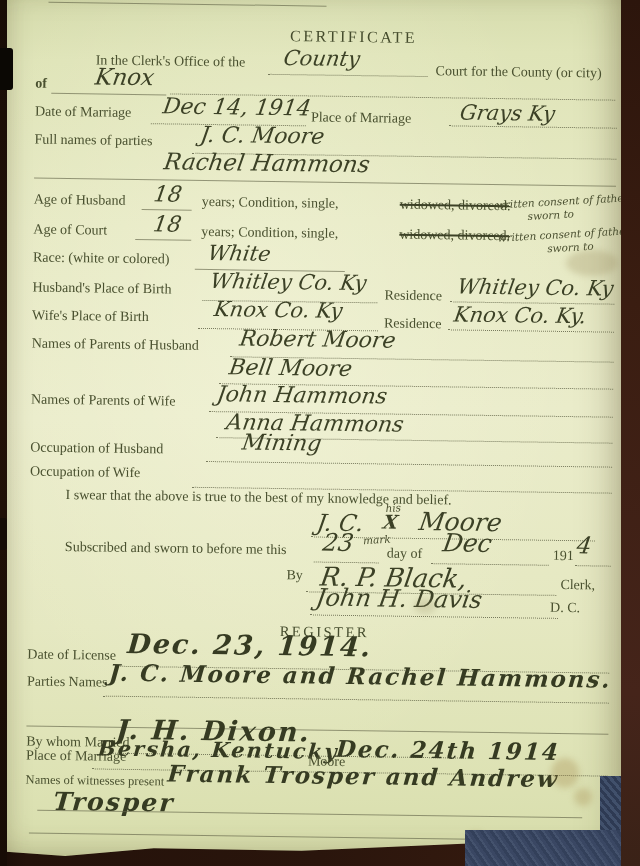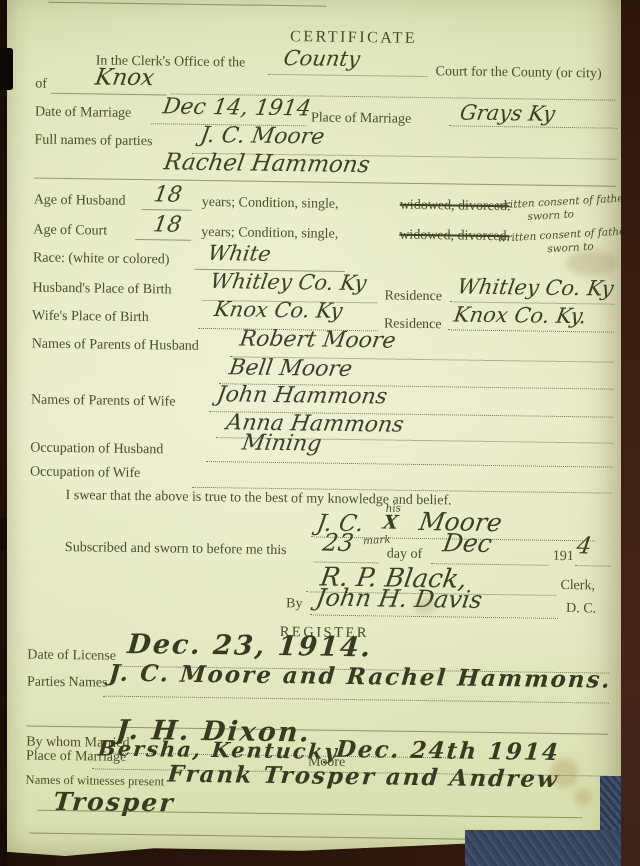--- a/index.html
+++ b/index.html
@@ -46,21 +46,21 @@
 
       <div class="rule" style="left:42px;top:2px;width:278px;"></div>
 
       <div class="t heading" style="left:284px;top:24px;">CERTIFICATE</div>
 
       <div class="t label" style="left:90px;top:52px;">In the Clerk's Office of the</div>
       <div class="t hw" style="left:278px;top:43px;font-size:21px;">County</div>
       <div class="rule dot" style="left:262px;top:71px;width:160px;"></div>
       <div class="t label" style="left:430px;top:58px;">Court for the County (or city)</div>
 
-      <div class="t label" style="left:30px;top:76px;">of</div>
+      <div class="t label" style="left:30px;top:76px;font-weight:bold;">of</div>
       <div class="t hw" style="left:90px;top:63px;font-size:23px;">Knox</div>
       <div class="rule" style="left:46px;top:93px;width:115px;"></div>
       <div class="rule dot" style="left:165px;top:92px;width:445px;"></div>
 
       <div class="t label" style="left:30px;top:104px;">Date of Marriage</div>
       <div class="t hw" style="left:158px;top:92px;font-size:22px;">Dec 14, 1914</div>
       <div class="t label" style="left:306px;top:106px;">Place of Marriage</div>
       <div class="t hw" style="left:455px;top:95px;font-size:21px;">Grays Ky</div>
       <div class="rule dot" style="left:146px;top:122px;width:155px;"></div>
       <div class="rule dot" style="left:444px;top:120px;width:168px;"></div>
@@ -139,23 +139,23 @@
       <div class="t label" style="left:554px;top:541px;">191</div>
       <div class="t hw" style="left:578px;top:525px;font-size:23px;">4</div>
       <div class="rule dot" style="left:315px;top:558px;width:65px;"></div>
       <div class="rule dot" style="left:432px;top:558px;width:118px;"></div>
       <div class="rule dot" style="left:576px;top:558px;width:36px;"></div>
 
       <div class="t hw" style="left:322px;top:558px;font-size:26px;">R. P. Black,</div>
       <div class="t label" style="left:562px;top:570px;">Clerk,</div>
       <div class="rule dot" style="left:308px;top:588px;width:250px;"></div>
 
-      <div class="t label" style="left:288px;top:592px;">By</div>
+      <div class="t label" style="left:288px;top:564px;">By</div>
       <div class="t hw" style="left:318px;top:580px;font-size:24px;">John H. Davis</div>
-      <div class="t label" style="left:568px;top:593px;">D. C.</div>
+      <div class="t label" style="left:552px;top:593px;">D. C.</div>
       <div class="rule dot" style="left:312px;top:611px;width:248px;"></div>
 
       <div class="t heading" style="left:282px;top:620px;font-size:14.5px;">REGISTER</div>
 
       <div class="t label" style="left:30px;top:647px;">Date of License</div>
       <div class="t hw2" style="left:130px;top:627px;font-size:27px;">Dec. 23, 1914.</div>
       <div class="rule dot" style="left:120px;top:665px;width:492px;"></div>
 
       <div class="t label" style="left:30px;top:674px;">Parties Names</div>
       <div class="t hw2" style="left:112px;top:658px;font-size:23px;">J. C. Moore and Rachel Hammons.</div>

